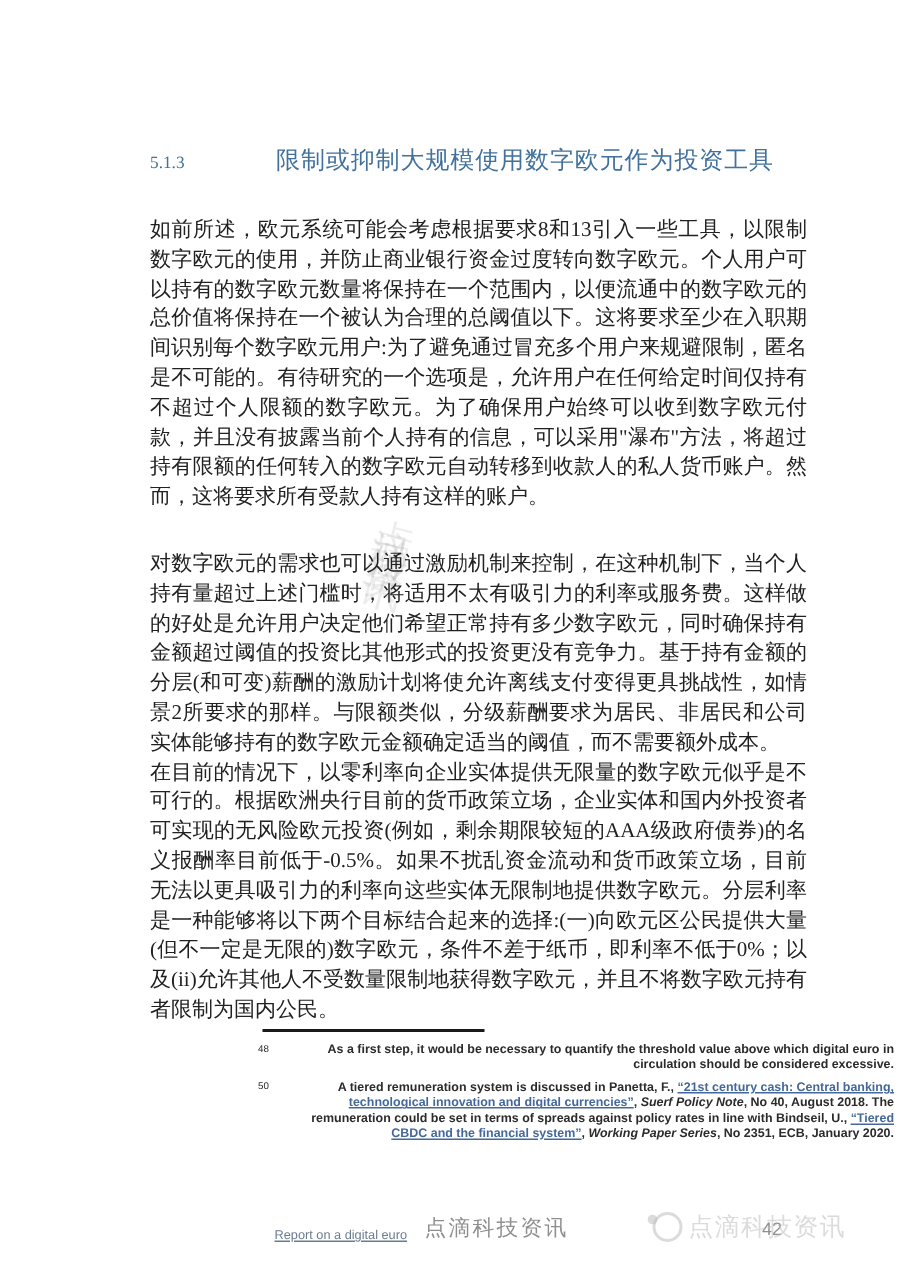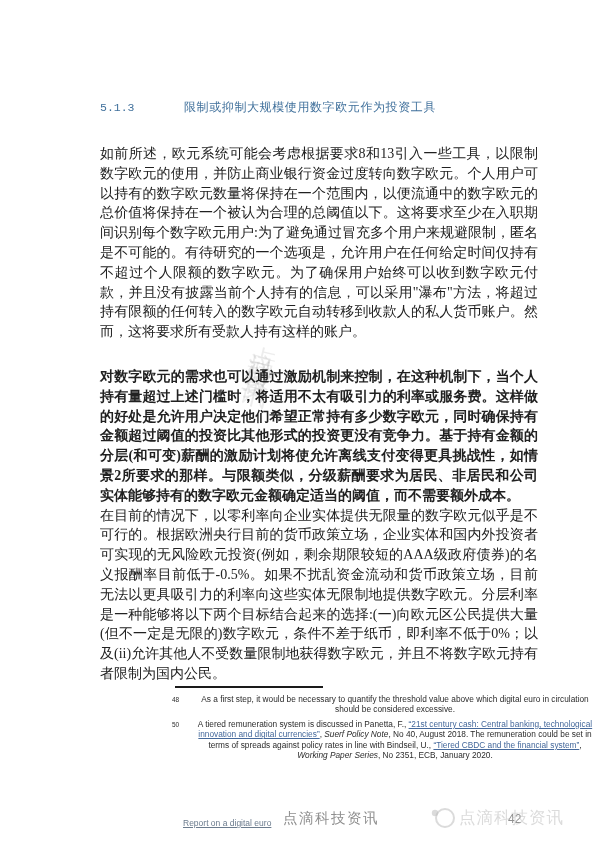--- a/index.html
+++ b/index.html
@@ -15,41 +15,41 @@
     position:absolute;left:248px;top:325px;
     writing-mode:vertical-rl;
     transform:rotate(14deg);
     font-size:27px;letter-spacing:7px;
     color:rgba(130,130,130,0.14);
     pointer-events:none;
     font-family:"Liberation Serif","DejaVu Serif",serif;
   }
   
   .heading{position:absolute;left:100px;top:97px;white-space:nowrap;color:#41719C;}
-  .sec-num{display:inline-block;width:84px;font-size:11.5px;font-family:Liberation Mono, monospace;}
-  .sec-title{font-size:12px;letter-spacing:0.6px;}
+  .sec-num{display:inline-block;width:84px;font-size:11.5px;font-family:Liberation Serif, serif;}
+  .sec-title{font-size:16px;letter-spacing:0.6px;}
   
   .body-text{
     position:absolute;left:100px;top:144px;width:438px;
     font-size:14px;line-height:19.8px;
     text-align:justify;color:#212121;
   }
   .para{margin:0;}
-  .para.p2{margin-top:25px;font-weight:bold;}
+  .para.p2{margin-top:25px;}
   .para.p3{margin-top:0;}
   
   .fn-rule{position:absolute;left:175px;top:686px;width:148px;height:2px;background:#1a1a1a;}
   .footnotes{
     position:absolute;left:172px;top:694px;width:424px;
     font-family:"Liberation Sans","DejaVu Sans",sans-serif;
     font-size:8.3px;line-height:10.4px;color:#2b2b2b;
   }
   .fn-row{display:flex;margin-bottom:4px;}
   .fn-num{flex:0 0 14px;font-size:6.5px;padding-top:1px;margin-right:8px;text-align:left;}
-  .fn-text{flex:1;text-align:center;}
+  .fn-text{flex:1;text-align:right;font-weight:bold;}
   .fn-link{color:#44689B;text-decoration:underline;cursor:pointer;}
   .fn-italic{font-style:italic;margin-top:40px;}
   
   .footer-report{
     position:absolute;left:183px;top:818px;
     font-family:"Liberation Sans","DejaVu Sans",sans-serif;
     font-size:8.5px;color:#6b7b8d;text-decoration:underline;
   }
   .wm-center{
     position:absolute;left:283px;top:809px;

